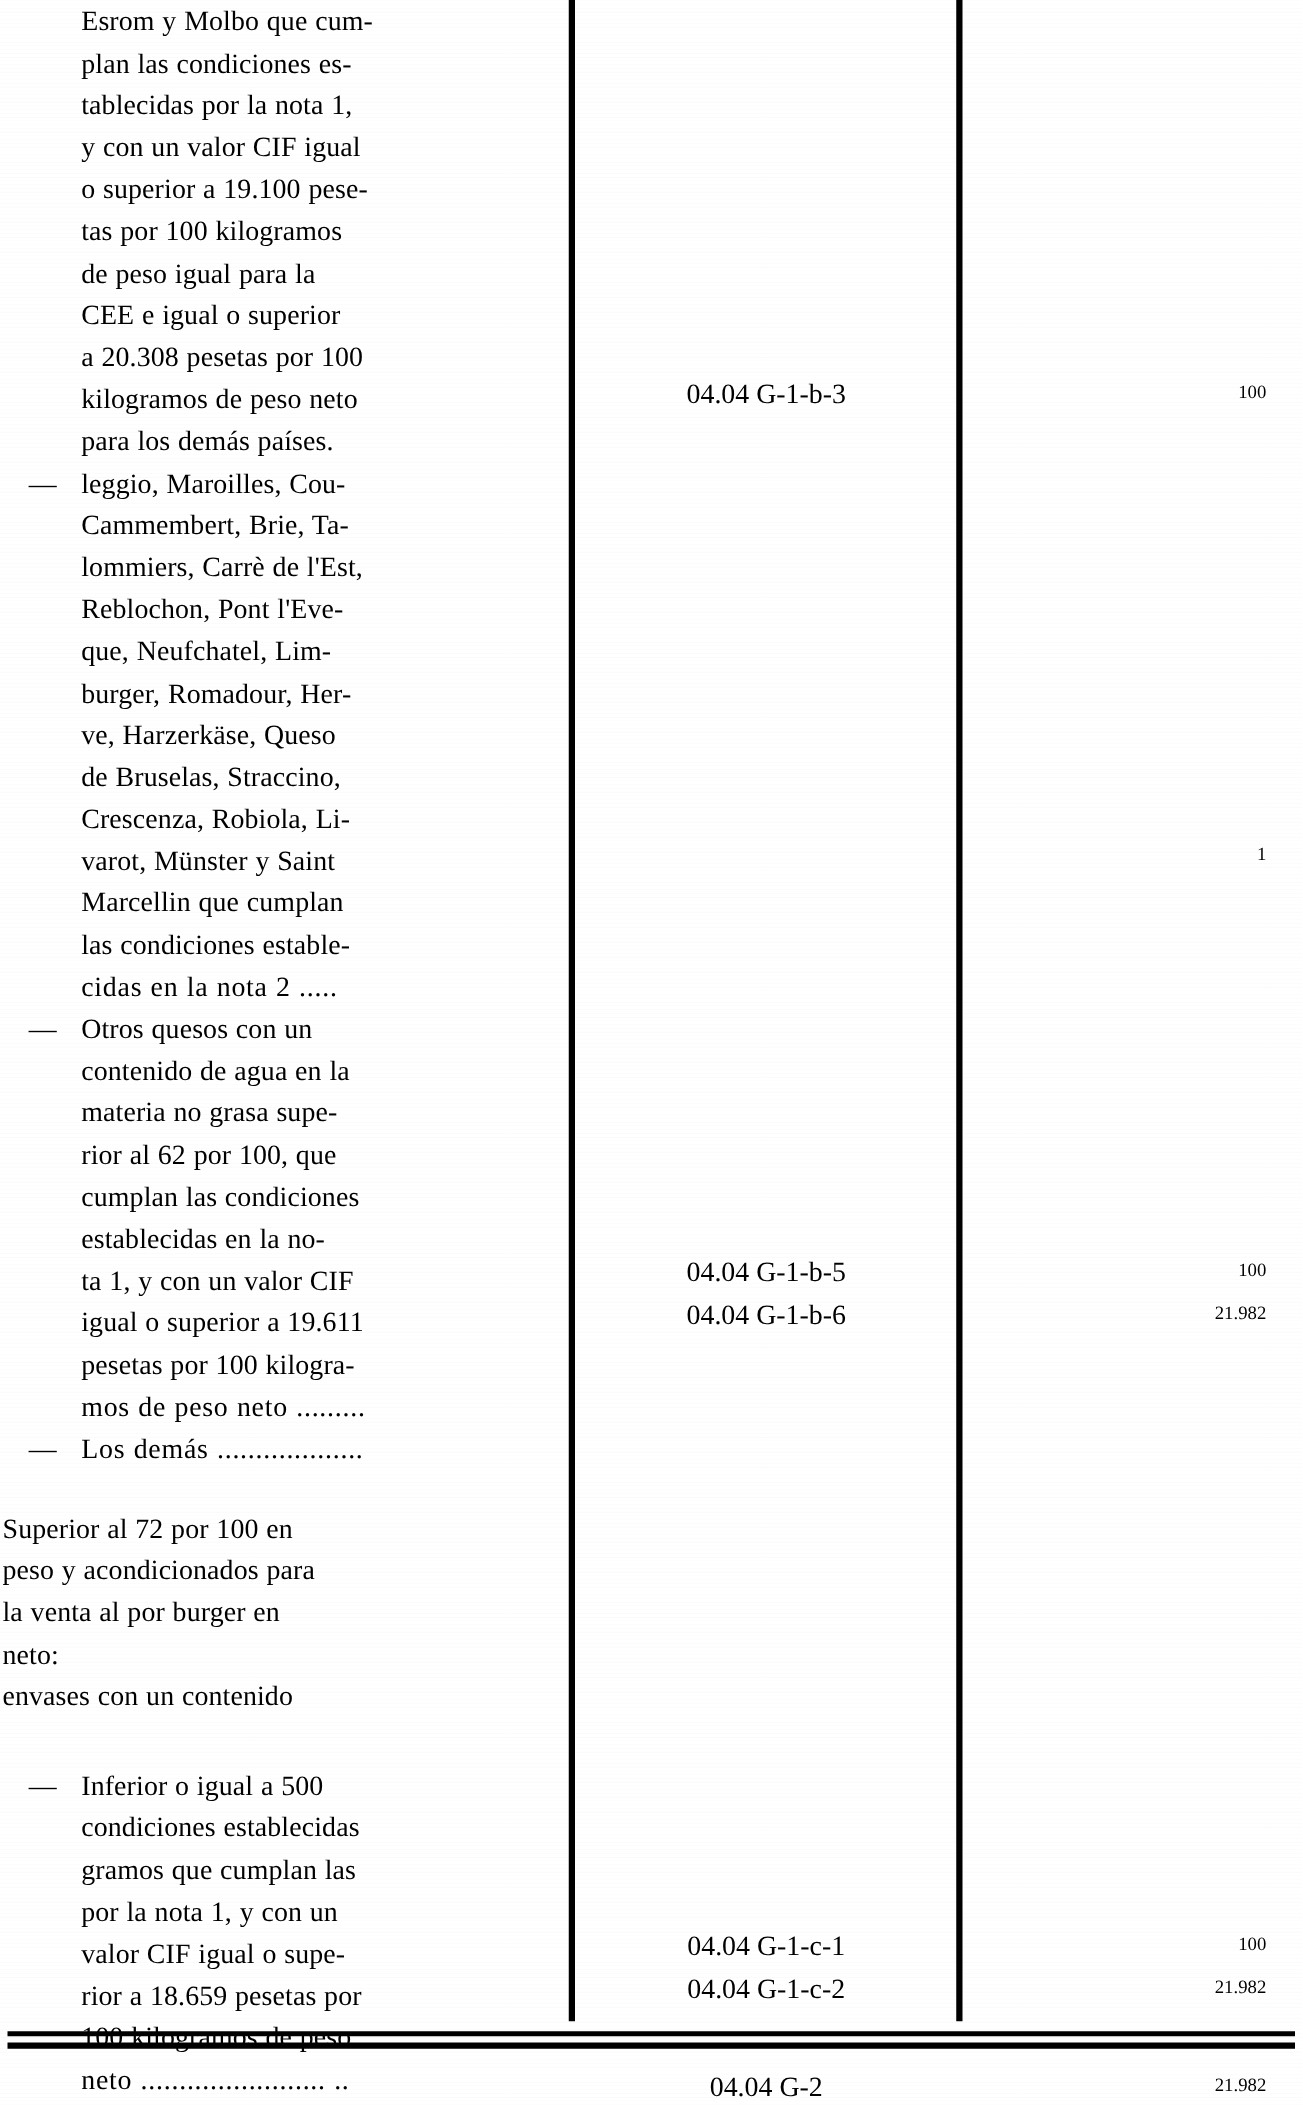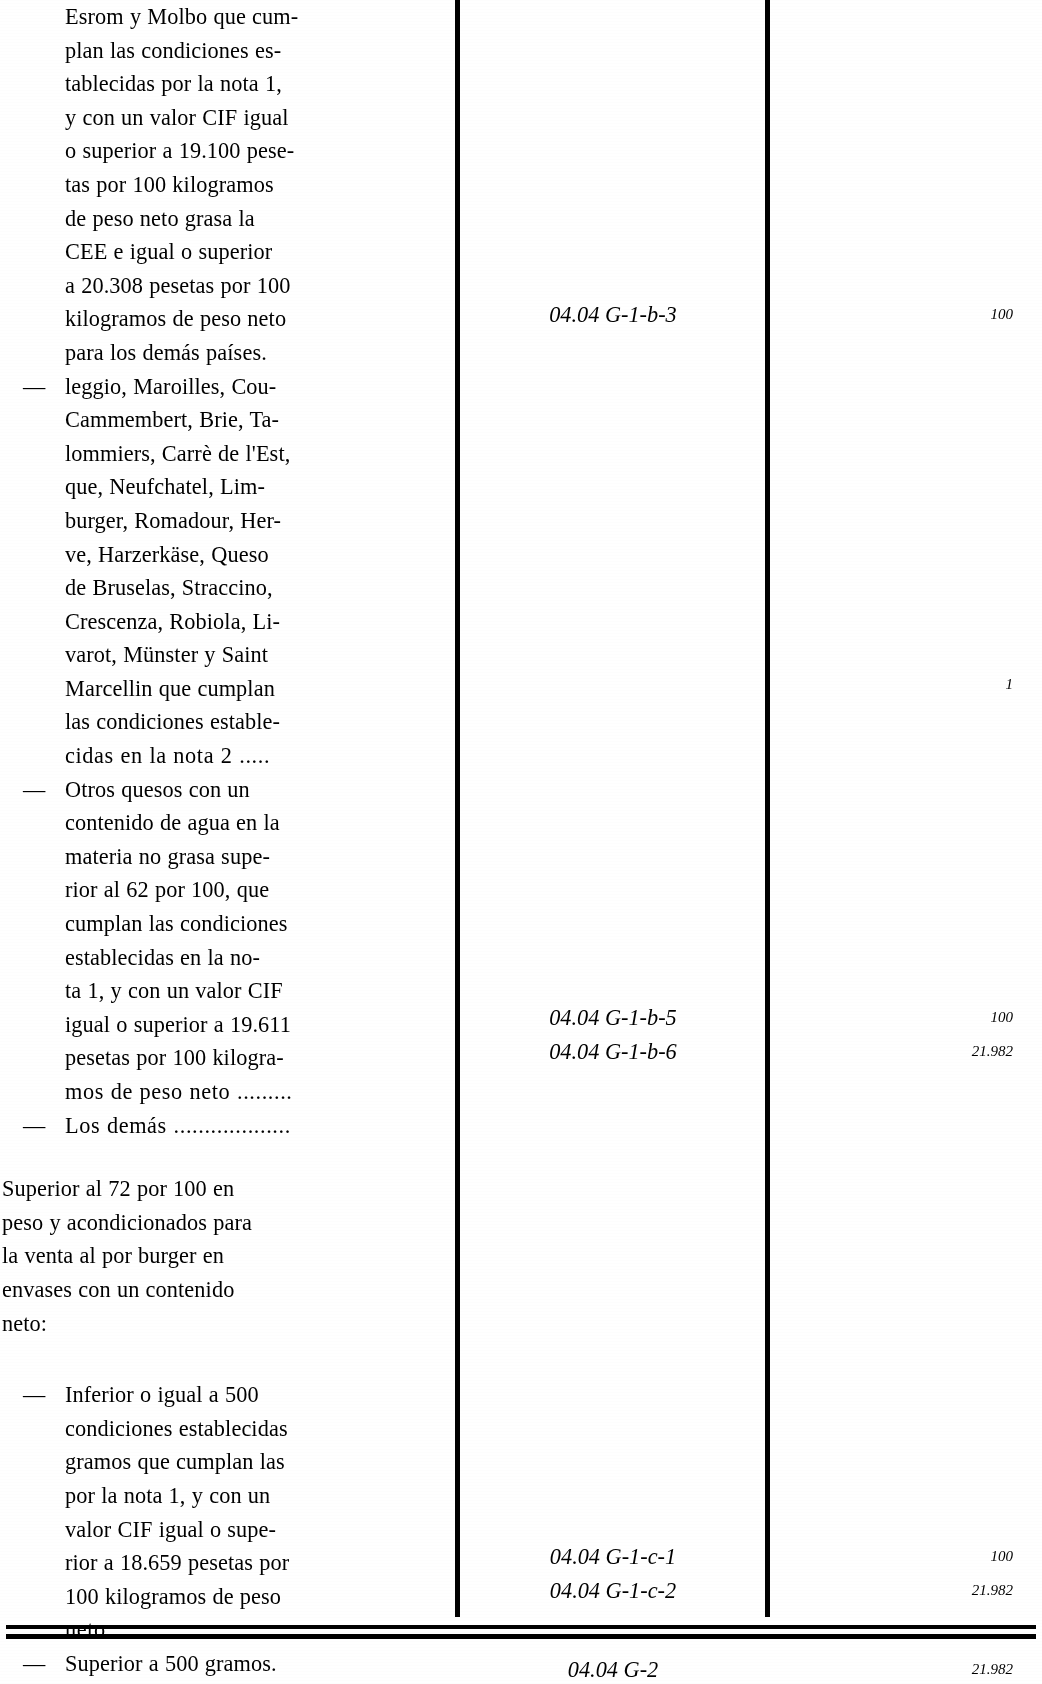--- a/index.html
+++ b/index.html
@@ -123,21 +123,21 @@
   .col-val {
     position: absolute;
     left: 770px;
     width: 240px;
     text-align: right;
     font-size: 15px;
     line-height: 33.6px;
     white-space: nowrap;
   }
 
-  .row-abs { position: absolute; font-style: italic; }
+  .row-abs { position: absolute; }
 
   
   .grain {
     position: absolute;
     inset: 0;
     pointer-events: none;
     opacity: 0.05;
     background:
       repeating-linear-gradient(0deg, rgba(0,0,0,.35) 0px, rgba(0,0,0,0) 1px, rgba(0,0,0,0) 3px);
   }
@@ -154,32 +154,33 @@
 
     <div class="col-desc">
 
       <div class="para block-indent">
         <div>Esrom y Molbo que cum-</div>
         <div>plan las condiciones es-</div>
         <div>tablecidas por la nota 1,</div>
         <div>y con un valor CIF igual</div>
         <div>o superior a 19.100 pese-</div>
         <div>tas por 100 kilogramos</div>
-        <div>de peso neto grasa la</div>
+        <div>de peso igual para la</div>
         <div>CEE e igual o superior</div>
         <div>a 20.308 pesetas por 100</div>
         <div>kilogramos de peso neto</div>
         <div>para los demás países.</div>
       </div>
 
       <div class="para item">
         <span class="dash">—</span>
         <div>leggio, Maroilles, Cou-</div>
         <div>Cammembert, Brie, Ta-</div>
         <div>lommiers, Carrè de l'Est,</div>
+        <div>Reblochon, Pont l'Eve-</div>
         <div>que, Neufchatel, Lim-</div>
         <div>burger, Romadour, Her-</div>
         <div>ve, Harzerkäse, Queso</div>
         <div>de Bruselas, Straccino,</div>
         <div>Crescenza, Robiola, Li-</div>
         <div>varot, Münster y Saint</div>
         <div>Marcellin que cumplan</div>
         <div>las condiciones estable-</div>
         <div class="leader">cidas en la nota 2 .....</div>
       </div>
@@ -202,22 +203,22 @@
         <span class="dash">—</span>
         <div class="leader">Los demás ...................</div>
       </div>
 
       <div class="gap-md"></div>
 
       <div class="para block-hang">
         <div>Superior al 72 por 100 en</div>
         <div>peso y acondicionados para</div>
         <div>la venta al por burger en</div>
+        <div>neto:</div>
         <div>envases con un contenido</div>
-        <div>neto:</div>
       </div>
 
       <div class="gap-lg"></div>
 
       <div class="para item">
         <span class="dash">—</span>
         <div>Inferior o igual a 500</div>
         <div>condiciones establecidas</div>
         <div>gramos que cumplan las</div>
         <div>por la nota 1, y con un</div>

